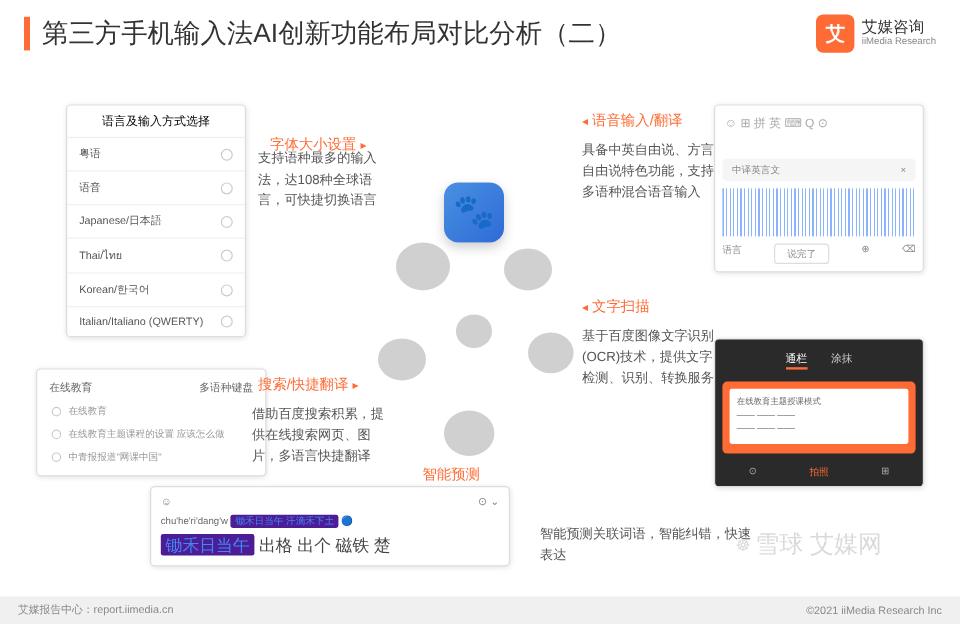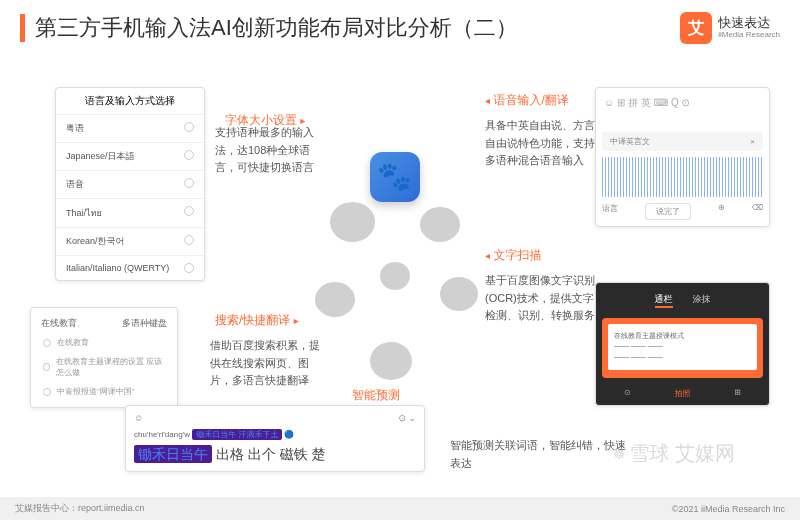--- a/index.html
+++ b/index.html
@@ -10,23 +10,23 @@
 .title{font-size:22px;font-weight:500;color:#333}
 .logo{display:flex;align-items:center;gap:6px}
 .logo-icon{width:32px;height:32px;background:#ff6b35;border-radius:6px;display:flex;align-items:center;justify-content:center;color:#fff;font-weight:bold;font-size:16px}
 .logo-text{display:flex;flex-direction:column;line-height:1.1}
 .logo-cn{font-size:13px;color:#333;font-weight:500}
 .logo-en{font-size:8px;color:#888}
 .content{position:relative;width:100%;height:450px}
 .panel{position:absolute;background:#fff;border:1px solid #ddd;border-radius:4px;box-shadow:0 1px 4px rgba(0,0,0,.1);font-size:9px}
 .panel-lang{left:55px;top:35px;width:150px}
 .panel-lang .hdr{text-align:center;padding:6px;font-size:10px;font-weight:500;border-bottom:1px solid #eee}
-.panel-lang .row{display:flex;justify-content:space-between;align-items:flex-start;padding:7px 10px;border-bottom:1px solid #f0f0f0;font-size:9px;color:#555}
+.panel-lang .row{display:flex;justify-content:space-between;align-items:center;padding:7px 10px;border-bottom:1px solid #f0f0f0;font-size:9px;color:#555}
 .circle{width:10px;height:10px;border:1px solid #ccc;border-radius:50%}
-.panel-search{left:30px;top:255px;width:148px;padding:6px}
+.panel-search{left:30px;top:255px;width:192px;padding:6px}
 .panel-search .top{display:flex;justify-content:space-between;font-size:9px;color:#666;padding:3px 4px}
 .panel-search .line{padding:4px 6px;font-size:8px;color:#999;display:flex;align-items:center;gap:6px}
 .dot{width:8px;height:8px;border:1px solid #ccc;border-radius:50%}
 .panel-voice{right:30px;top:35px;width:175px;padding:6px}
 .panel-voice .icons{display:flex;gap:8px;font-size:10px;color:#aaa;padding:2px}
 .panel-voice .box{background:#f5f5f5;border-radius:4px;padding:4px 8px;font-size:8px;color:#888;margin-top:20px;display:flex;justify-content:space-between;align-items:center}
 .wave{height:40px;margin-top:6px;background:repeating-linear-gradient(90deg,#8ab4ff 0,#8ab4ff 1px,transparent 1px,transparent 3px)}
 .panel-voice .btm{display:flex;justify-content:space-between;margin-top:6px;font-size:8px;color:#888}
 .panel-ocr{right:30px;top:230px;width:175px;background:#2a2a2a;color:#fff;padding:6px}
 .panel-ocr .tabs{display:flex;justify-content:center;gap:20px;font-size:9px;padding:4px;color:#ccc}
@@ -53,40 +53,40 @@
 <body>
 
 <div class="header">
   <div class="title-wrap">
     <div class="title-bar"></div>
     <div class="title">第三方手机输入法AI创新功能布局对比分析（二）</div>
   </div>
   <div class="logo">
     <div class="logo-icon">艾</div>
     <div class="logo-text">
-      <span class="logo-cn">快速表达</span>
+      <span class="logo-cn">艾媒咨询</span>
       <span class="logo-en">iiMedia Research</span>
     </div>
   </div>
 </div>
 
 <div class="content">
 
   <div class="panel panel-lang">
     <div class="hdr">语言及输入方式选择</div>
     <div class="row">
         <span>粤语</span>
         <span class="circle"></span>
       </div>
     <div class="row">
-        <span>Japanese/日本語</span>
+        <span>语音</span>
         <span class="circle"></span>
       </div>
     <div class="row">
-        <span>语音</span>
+        <span>Japanese/日本語</span>
         <span class="circle"></span>
       </div>
     <div class="row">
         <span>Thai/ไทย</span>
         <span class="circle"></span>
       </div>
     <div class="row">
         <span>Korean/한국어</span>
         <span class="circle"></span>
       </div>

